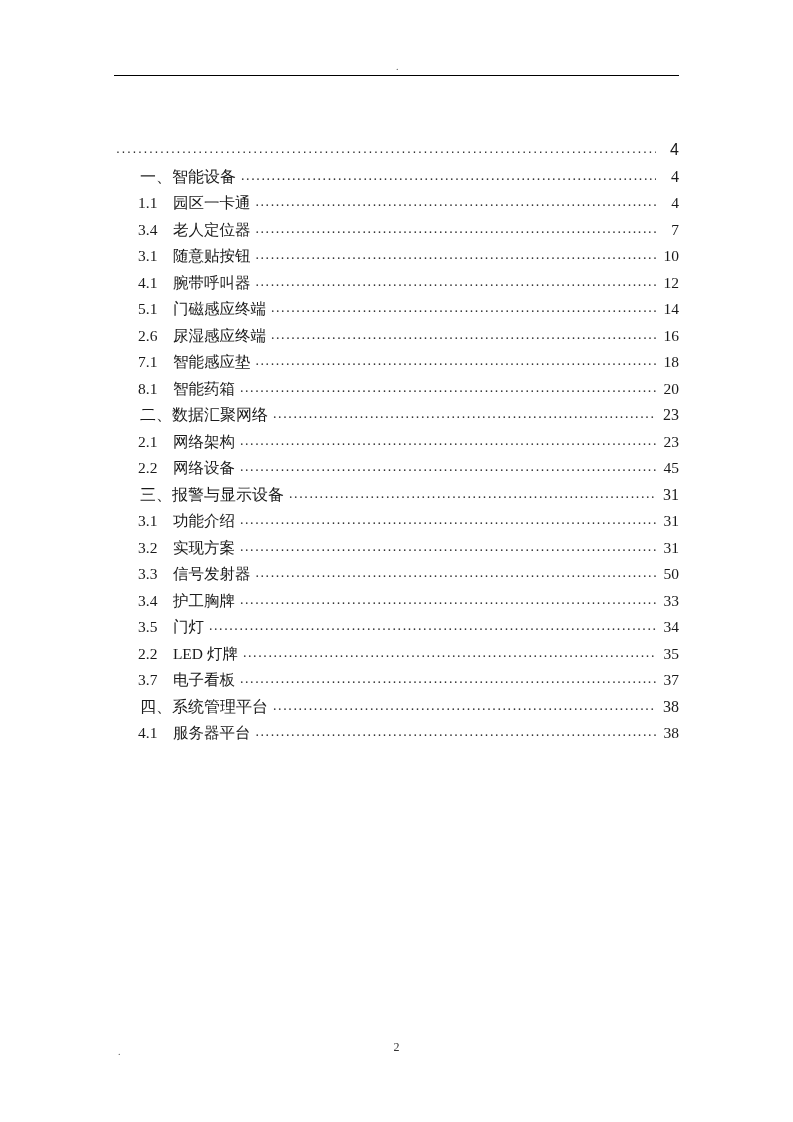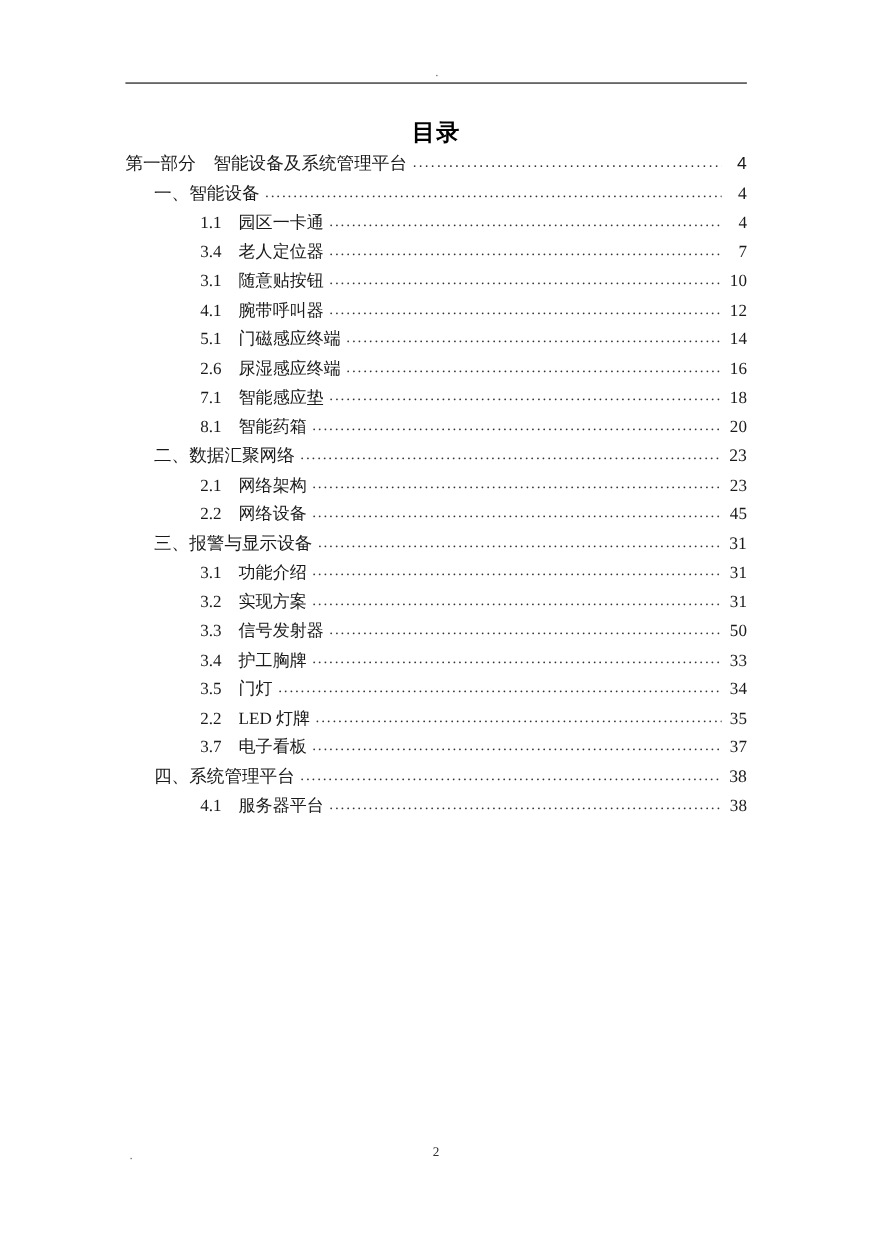--- a/index.html
+++ b/index.html
@@ -84,21 +84,21 @@
     font-size: 16px;
     font-family: "Liberation Sans", sans-serif;
   }
   .lvl-1 .label { font-family: "Liberation Sans", sans-serif; }
   .lvl-2 {
     margin-left: 26px;
     font-size: 16px;
     font-family: Liberation Serif, serif;
   }
   .lvl-3 {
-    margin-left: 68px;
+    margin-left: 24px;
     font-size: 15.5px;
     font-family: "Liberation Serif", serif;
   }
   .footer-num {
     position: absolute;
     left: 0;
     top: 1040px;
     width: 793px;
     text-align: center;
     font-size: 12px;
@@ -113,25 +113,23 @@
   }
 </style>
 </head>
 <body>
 
 <div class="page">
 
   <div class="header-dot">.</div>
   <div class="header-rule"></div>
 
-  <div class="doc-title">目录</div>
 
   <div class="toc" id="toc-container">
       <div class="toc-entry lvl-1">
-        <span class="label">第一部分 智能设备及系统管理平台</span>
         <span class="dots">......................................................................................................................</span>
         <span class="page-num">4</span>
       </div>
       <div class="toc-entry lvl-2">
         <span class="label">一、智能设备</span>
         <span class="dots">......................................................................................................................</span>
         <span class="page-num">4</span>
       </div>
       <div class="toc-entry lvl-3">
         <span class="label">1.1 园区一卡通</span>

